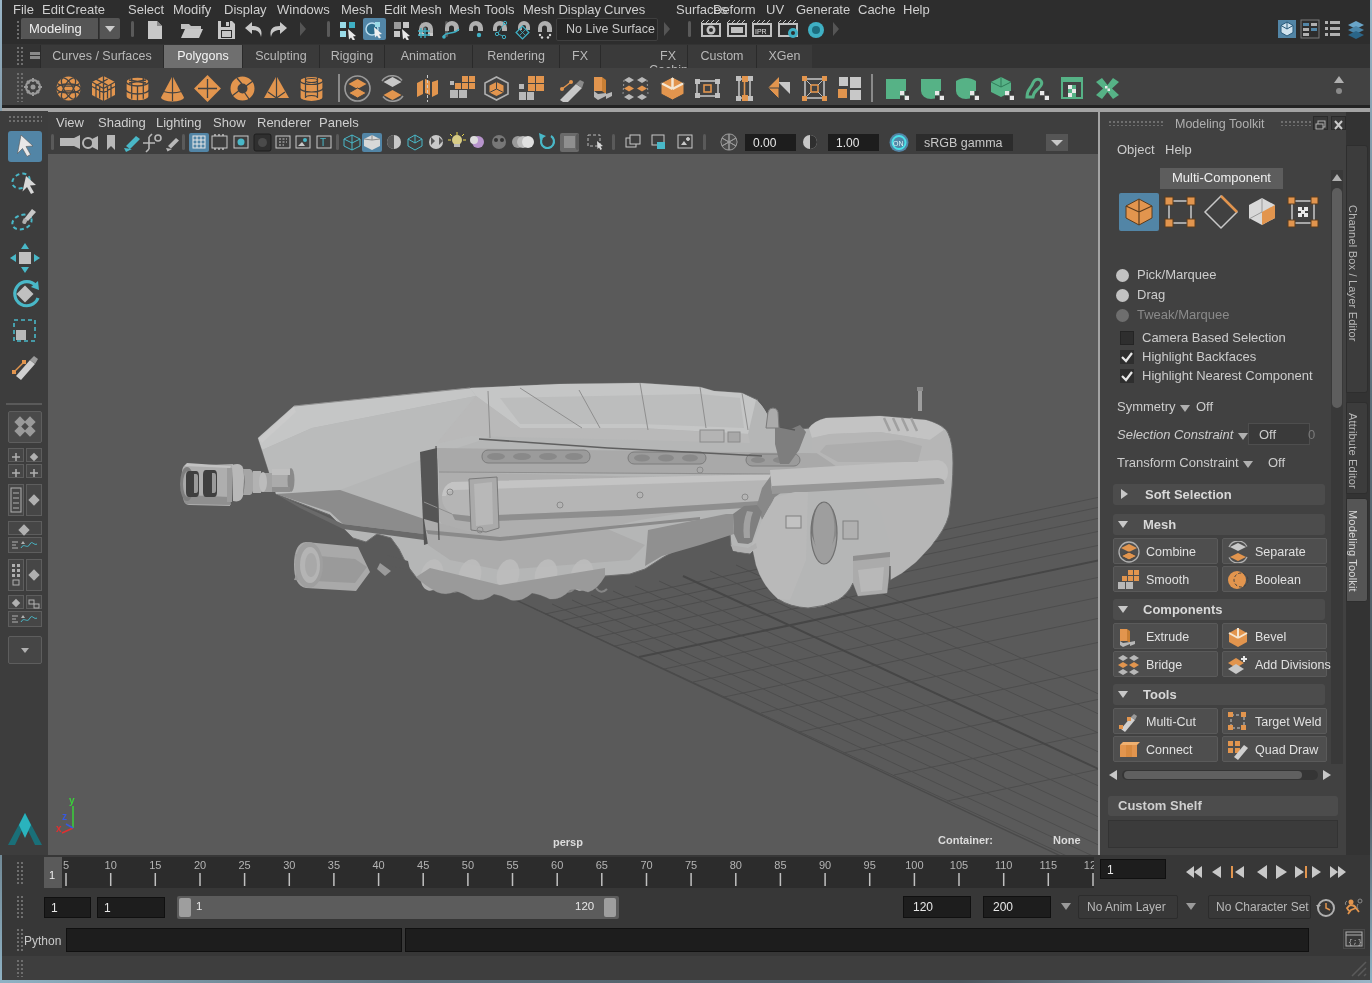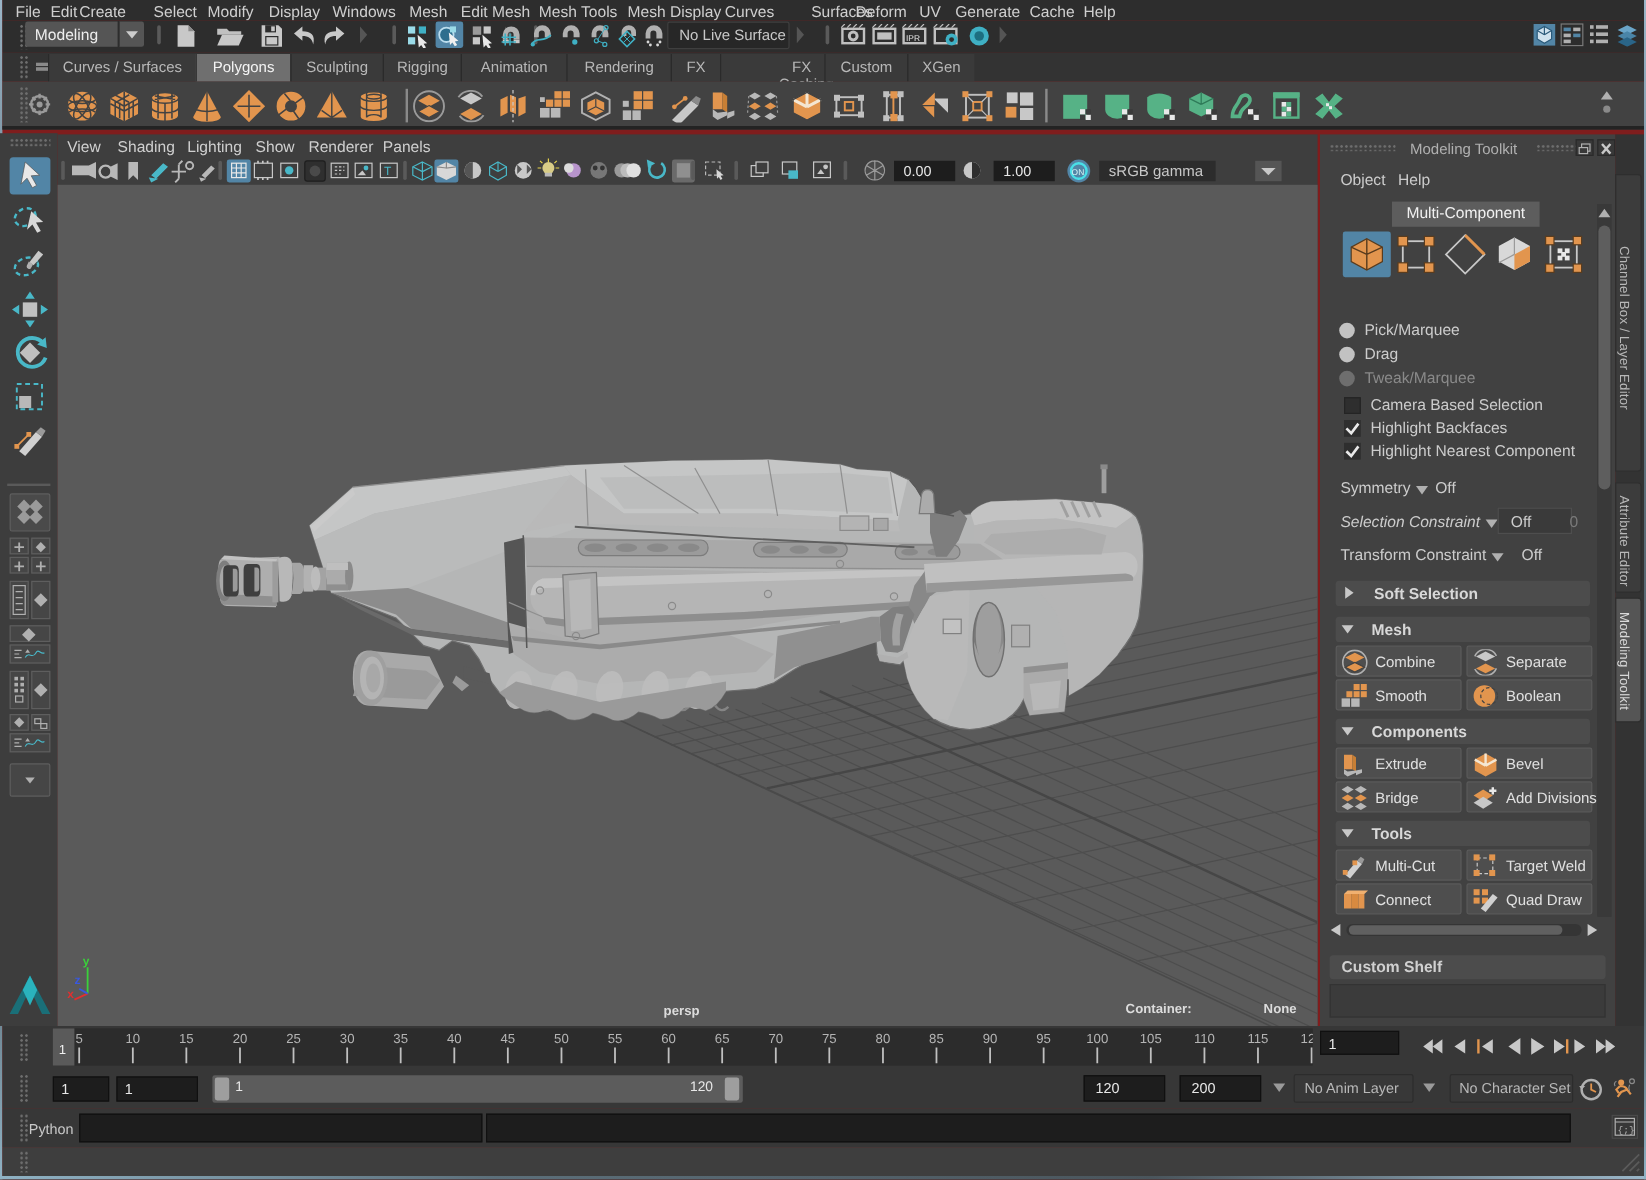--- a/index.html
+++ b/index.html
@@ -1,16 +1,16 @@
 <!DOCTYPE html>
 <html><head><meta charset="utf-8"><style>
 *{margin:0;padding:0;box-sizing:border-box;}
 html,body{width:1372px;height:983px;overflow:hidden;background:#373737;font-family:"Liberation Sans",sans-serif;}
 .abs{position:absolute;}
-#root{position:relative;width:1372px;height:983px;background:#7f1d1d;}
+#root{position:relative;width:1372px;height:983px;background:#a3a3a3;}
 .menutxt{color:#cfcfcf;font-size:13px;}
 .dots{background-image:radial-gradient(circle,#6e6e6e 1px,transparent 1.2px);background-size:4px 4px;}
 .field{background:#1d1d1d;border:1px solid #101010;color:#e8e8e8;font-size:12px;}
 .tab{top:1px;height:23px;background:#3a3a3a;border-left:1px solid #2a2a2a;color:#b8b8b8;font-size:12.5px;text-align:center;padding-top:4px;}
 .mtbtn{width:105px;height:26px;background:#4e4e4e;border:1px solid #5a5a5a;border-radius:2px;}
 .mtbtn svg{position:absolute;left:3px;top:2px;}
 .mtbtn span{position:absolute;left:32px;top:6px;color:#e0e0e0;font-size:12.5px;white-space:nowrap;}
 .vtab{color:#b8b8b8;font-size:11px;letter-spacing:0.2px;writing-mode:vertical-lr;text-align:center;background:#3c3c3c;border:1px solid #2e2e2e;border-radius:0 3px 3px 0;}
 </style></head>
 <body>

